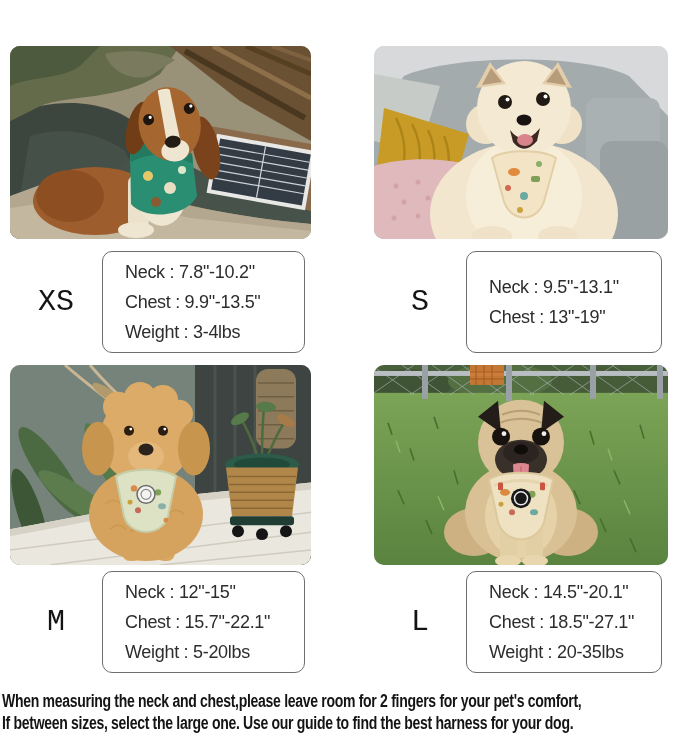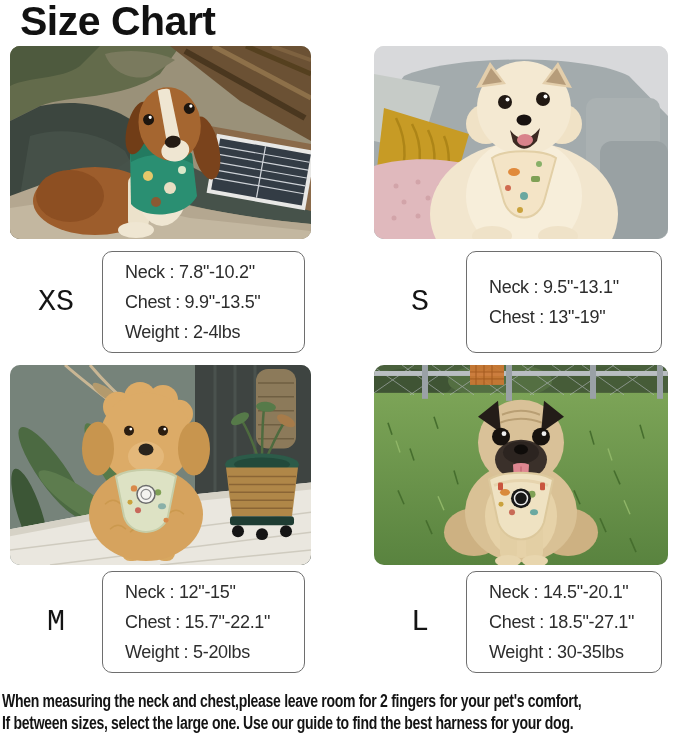--- a/index.html
+++ b/index.html
@@ -25,21 +25,20 @@
   .footer{position:absolute;left:2px;top:690px;width:870px;transform:scaleX(0.78);
           transform-origin:0 0;font-weight:700;font-size:18px;line-height:22px;color:#141414;
           letter-spacing:-0.4px;}
   .footer div{white-space:nowrap;}
 </style>
 </head>
 <body>
 
 <div class="canvas">
 
-  <div class="title">Size Chart</div>
 
   <div class="card card-xs row1">
     <div class="photo">
       <svg viewBox="0 0 301 193" preserveAspectRatio="none" role="img" aria-label="dachshund-puppy-in-green-harness-by-stream">
         <rect width="301" height="193" fill="#9a9179"></rect>
         <path d="M0,0 H170 L150,28 C110,55 60,48 30,60 L0,75 Z" fill="#636b4b"></path>
         <path d="M0,0 H90 L70,20 C50,34 20,30 0,40 Z" fill="#4e5a3e"></path>
         <path d="M95,8 C120,2 150,6 165,14 L140,30 C120,36 100,24 95,8 Z" fill="#7a7a5e"></path>
         <path d="M0,75 L30,60 C70,52 110,60 135,85 L150,120 L90,193 L0,193 Z" fill="#3c463f"></path>
         <path d="M20,90 C50,80 90,86 115,105 L125,125 L70,180 L10,150 Z" fill="#4d5a50" opacity="0.55"></path>
@@ -92,21 +91,21 @@
           <circle cx="142" cy="68" r="1.6" fill="#fff"></circle>
             <circle cx="184" cy="64" r="1.6" fill="#fff"></circle>
         </g>
       </svg>
     </div>
     <div class="specrow">
       <div class="sizelabel">XS</div>
       <div class="specbox">
         <div class="specline">Neck : 7.8"-10.2"</div>
         <div class="specline">Chest : 9.9"-13.5"</div>
-        <div class="specline">Weight : 2-4lbs</div>
+        <div class="specline">Weight : 3-4lbs</div>
       </div>
     </div>
   </div>
 
   <div class="card card-s row1">
     <div class="photo">
       <svg viewBox="0 0 294 193" preserveAspectRatio="none" role="img" aria-label="pomeranian-in-dinosaur-harness-on-sofa">
         <rect width="294" height="193" fill="#d8d9db"></rect>
         <path d="M30,30 C80,8 214,8 255,30 L294,70 V193 H0 L0,70 Z" fill="#a3abad"></path>
         <rect x="212" y="52" width="74" height="95" rx="10" fill="#aab1b2"></rect>
@@ -372,21 +371,21 @@
         <rect x="166" y="118" width="5" height="8" rx="1.5" fill="#c9553e"></rect>
         <circle cx="147" cy="134" r="10" fill="#181818"></circle>
         <circle cx="147" cy="134" r="6.5" fill="none" stroke="#e8e8e8" stroke-width="1.5"></circle>
       </svg>
     </div>
     <div class="specrow">
       <div class="sizelabel">L</div>
       <div class="specbox">
         <div class="specline">Neck : 14.5"-20.1"</div>
         <div class="specline">Chest : 18.5"-27.1"</div>
-        <div class="specline">Weight : 30-35lbs</div>
+        <div class="specline">Weight : 20-35lbs</div>
       </div>
     </div>
   </div>
 
   <div class="footer">
     <div>When measuring the neck and chest,please leave room for 2 fingers for your pet's comfort,</div>
     <div>If between sizes, select the large one. Use our guide to find the best harness for your dog.</div>
   </div>
 
 </div>

